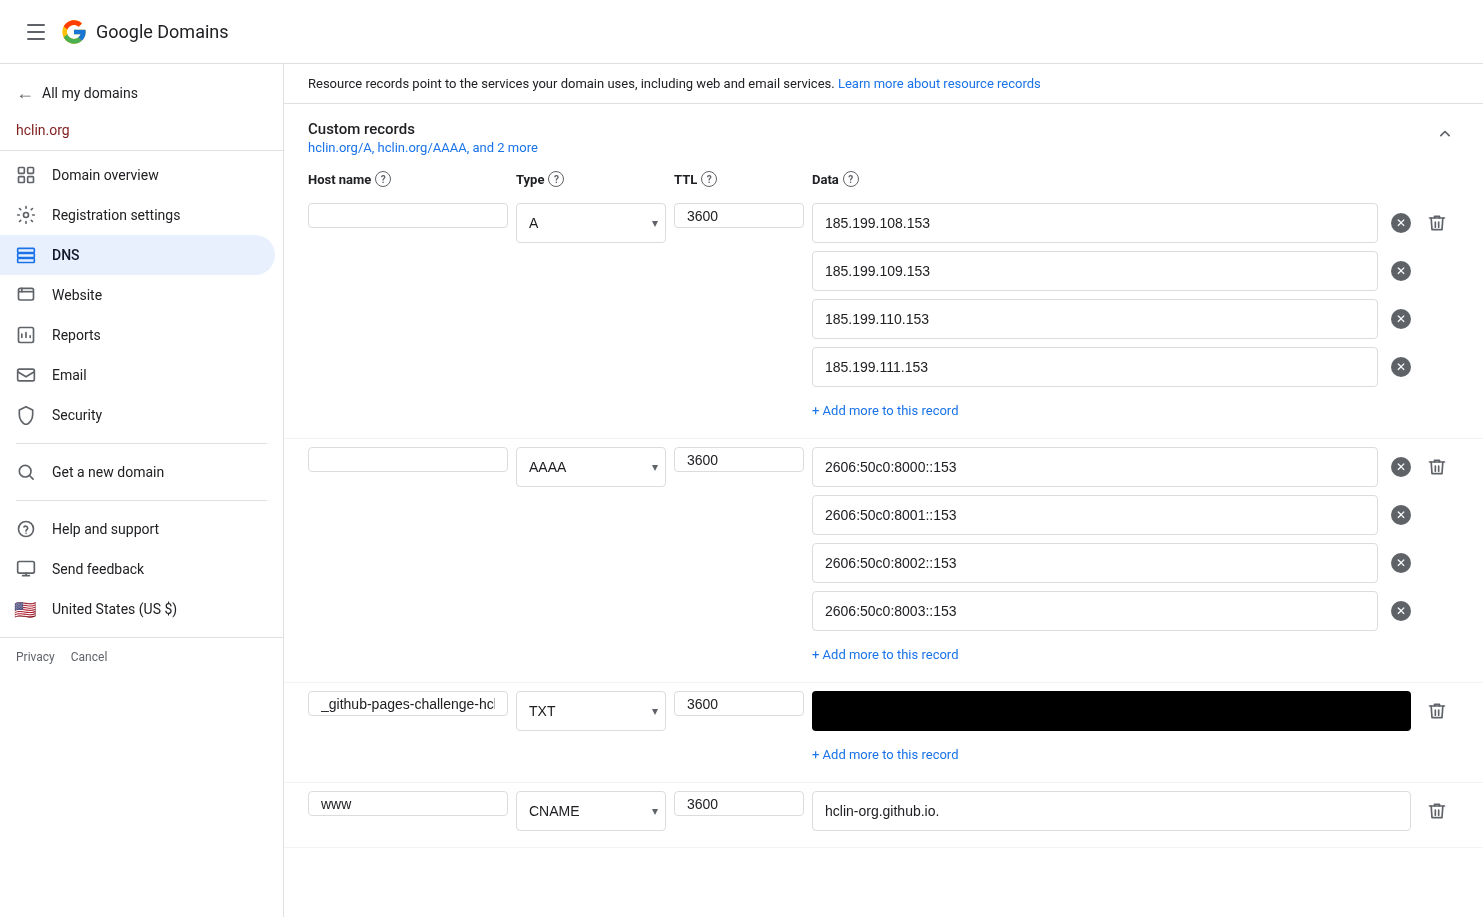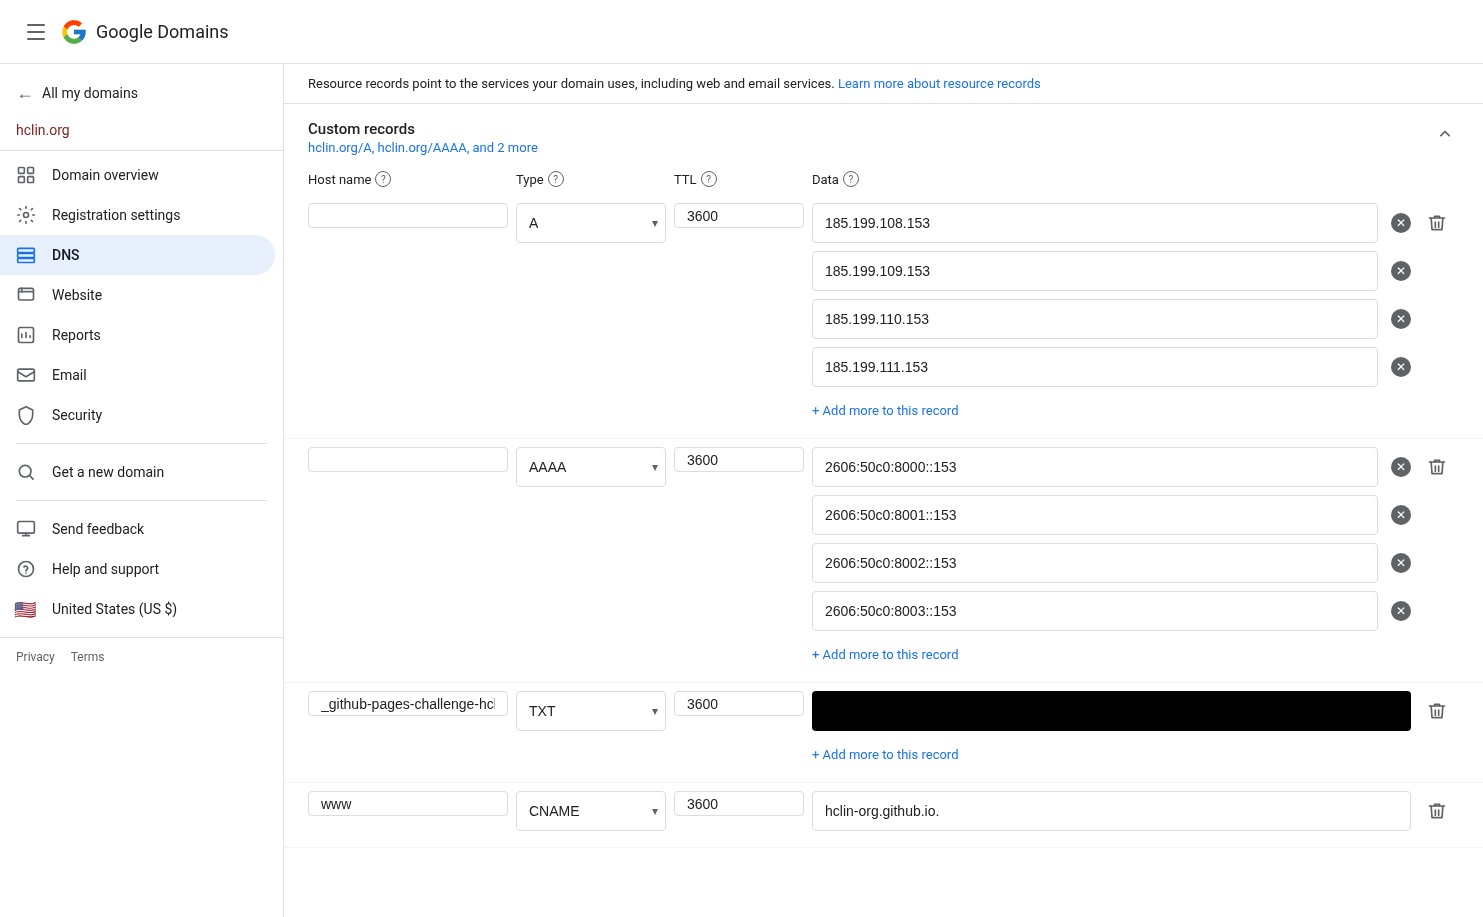--- a/index.html
+++ b/index.html
@@ -36,21 +36,21 @@
     .info-bar a { color: #1a73e8; text-decoration: none; }
 
     
     .custom-records-header { display: flex; align-items: flex-start; justify-content: space-between; padding: 16px 24px 8px; }
     .custom-records-title { font-size: 15px; font-weight: 500; color: #202124; }
     .custom-records-subtitle { font-size: 13px; color: #1a73e8; margin-top: 2px; }
     .collapse-btn { cursor: pointer; color: #5f6368; padding: 4px; }
 
     
     .table-header { display: grid; grid-template-columns: 200px 150px 130px 1fr 40px; gap: 8px; padding: 8px 24px; align-items: center; }
-    .th { font-size: 13px; font-weight: 400; color: #202124; display: flex; align-items: center; gap: 4px; }
+    .th { font-size: 13px; font-weight: 700; color: #202124; display: flex; align-items: center; gap: 4px; }
     .th-help { width: 16px; height: 16px; border: 1.5px solid #5f6368; border-radius: 50%; display: flex; align-items: center; justify-content: center; font-size: 10px; color: #5f6368; cursor: pointer; flex-shrink: 0; }
 
     
     .record-group { padding: 8px 24px; border-bottom: 1px solid #f1f3f4; }
     .record-row { display: grid; grid-template-columns: 200px 150px 130px 1fr 40px; gap: 8px; align-items: flex-start; margin-bottom: 8px; }
     .input-field { height: 25px; border: 1px solid #dadce0; border-radius: 4px; padding: 0 12px; font-size: 14px; color: #202124; outline: none; width: 100%; }
     .select-wrapper { position: relative; }
     .select-wrapper select { height: 40px; border: 1px solid #dadce0; border-radius: 4px; padding: 0 28px 0 12px; font-size: 14px; color: #202124; background: #fff; cursor: pointer; width: 100%; outline: none; appearance: none; }
     .select-wrapper::after { content: '▾'; position: absolute; right: 8px; top: 50%; transform: translateY(-50%); color: #5f6368; pointer-events: none; font-size: 12px; }
     .data-field { height: 40px; border: 1px solid #dadce0; border-radius: 4px; padding: 0 8px 0 12px; font-size: 14px; color: #202124; outline: none; flex: 1; }
@@ -185,48 +185,48 @@
           </svg>
       </div>
       <span>Get a new domain</span>
     </div>
 
     <div class="sidebar-divider"></div>
 
     <div class="sidebar-item-get">
       <div class="sidebar-icon">
         <svg width="20" height="20" viewBox="0 0 24 24" fill="none">
-            <rect x="2" y="3" width="20" height="14" rx="2" stroke="#5f6368" stroke-width="2"></rect>
-            <path d="M8 20h8M12 17v3" stroke="#5f6368" stroke-width="2" stroke-linecap="round"></path>
-          </svg>
-      </div>
-      <span>Send feedback</span>
-    </div>
-
-    <div class="sidebar-item-get">
-      <div class="sidebar-icon">
-        <svg width="20" height="20" viewBox="0 0 24 24" fill="none">
             <circle cx="12" cy="12" r="9" stroke="#5f6368" stroke-width="2"></circle>
             <path d="M9.5 9.5a2.5 2.5 0 014.5 1.5c0 1.5-2 2-2 3.5" stroke="#5f6368" stroke-width="2" stroke-linecap="round"></path>
             <circle cx="12" cy="17" r="0.5" fill="#5f6368" stroke="#5f6368"></circle>
           </svg>
       </div>
       <span>Help and support</span>
     </div>
 
     <div class="sidebar-item-get">
       <div class="sidebar-icon">
+        <svg width="20" height="20" viewBox="0 0 24 24" fill="none">
+            <rect x="2" y="3" width="20" height="14" rx="2" stroke="#5f6368" stroke-width="2"></rect>
+            <path d="M8 20h8M12 17v3" stroke="#5f6368" stroke-width="2" stroke-linecap="round"></path>
+          </svg>
+      </div>
+      <span>Send feedback</span>
+    </div>
+
+    <div class="sidebar-item-get">
+      <div class="sidebar-icon">
         <span class="flag">🇺🇸</span>
       </div>
       <span>United States (US $)</span>
     </div>
 
     <div class="sidebar-footer">
       <span>Privacy</span>
-      <span>Terms</span>
+      <span>Cancel</span>
     </div>
   </div>
 
   <div class="content">
     <div class="info-bar">
       <span>Resource records point to the services your domain uses, including web and email services.</span>
       <a href="#">Learn more about resource records</a>
     </div>
 
     <div class="custom-records-header">

